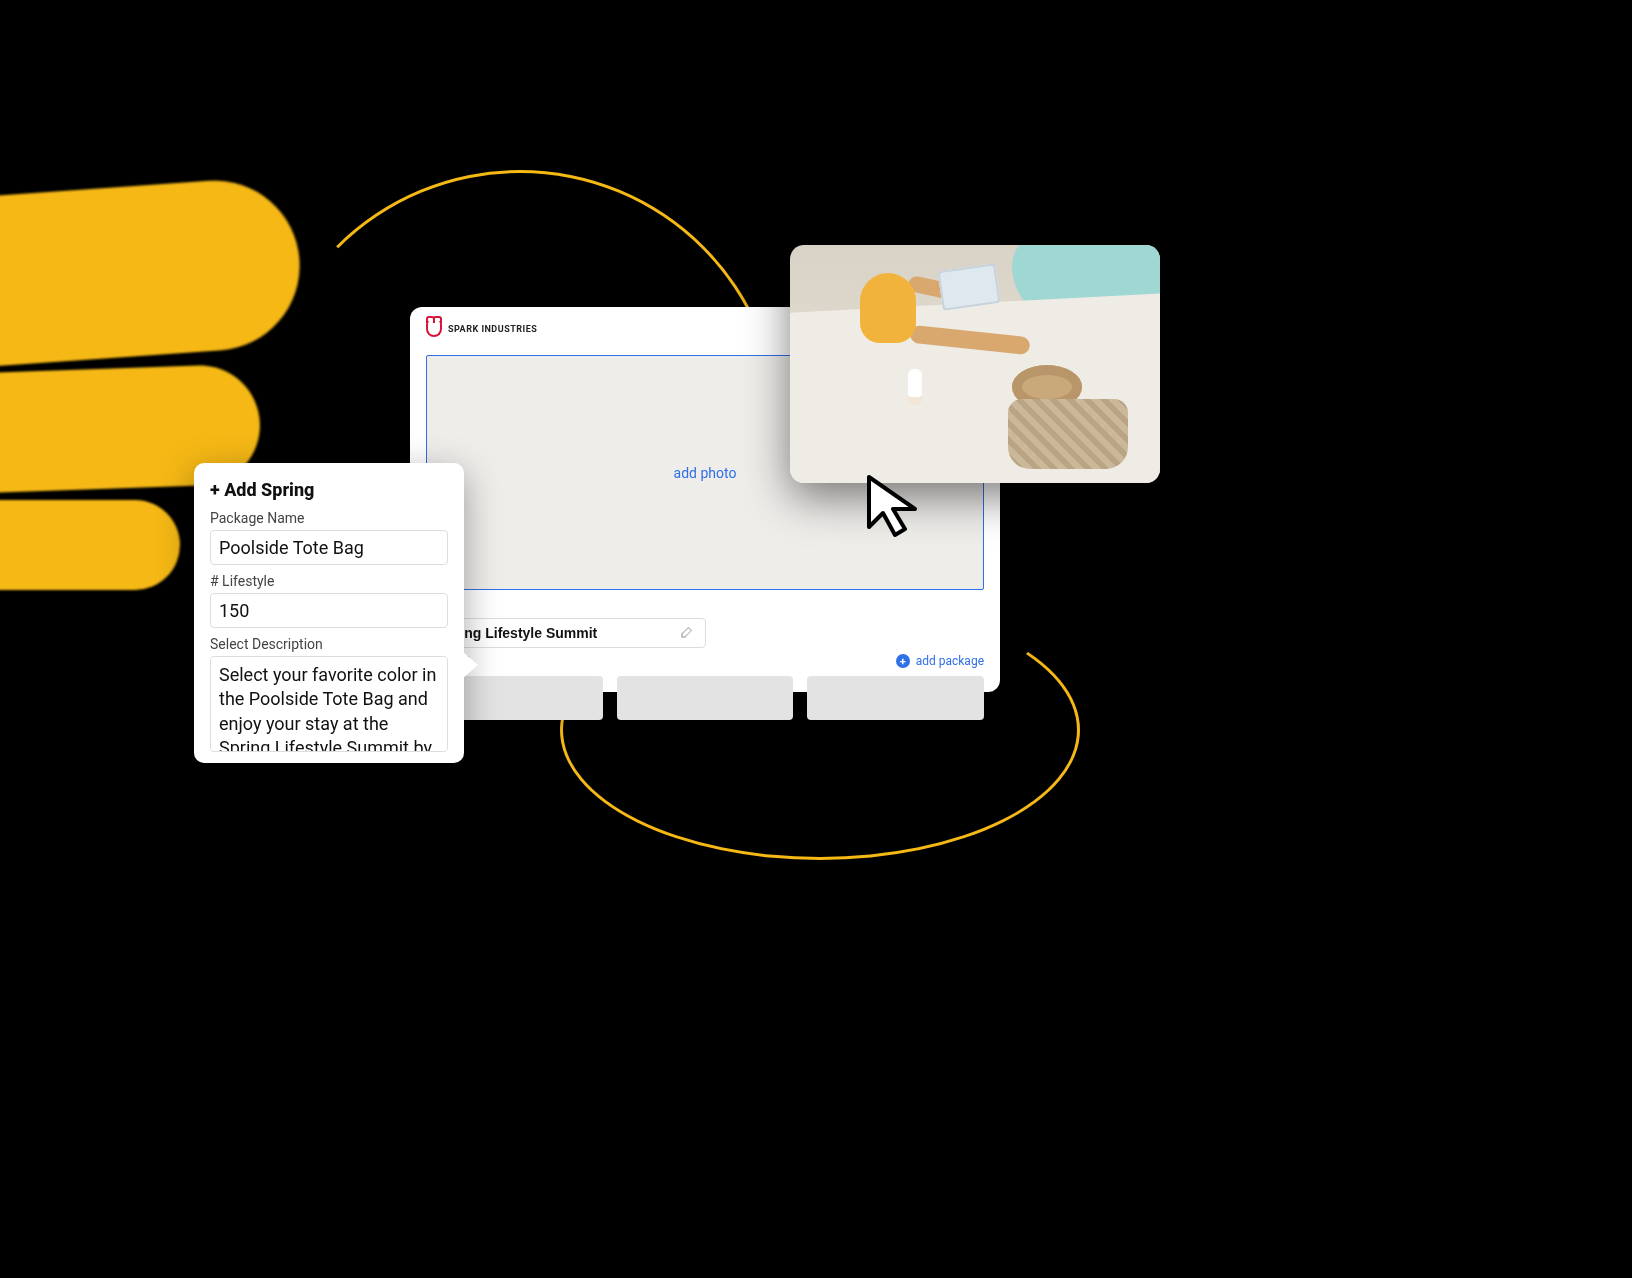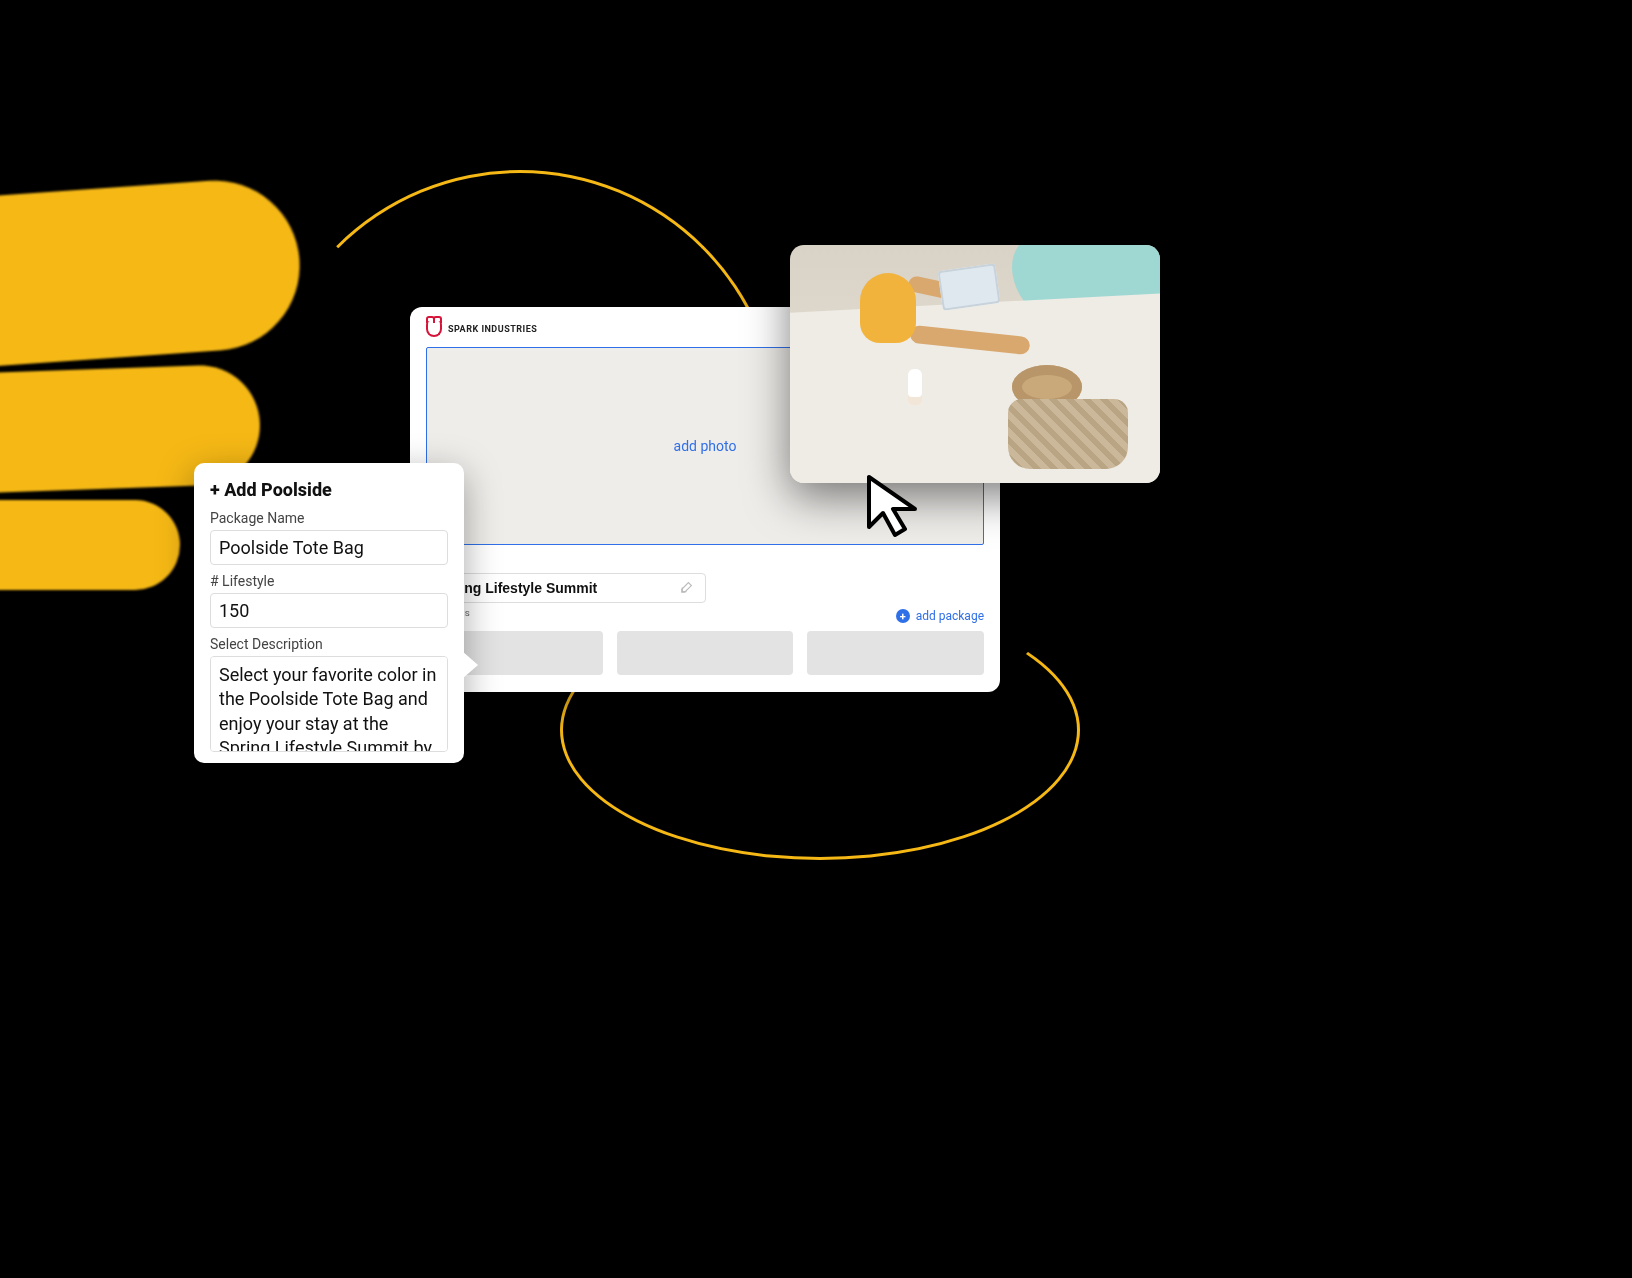--- a/index.html
+++ b/index.html
@@ -45,39 +45,39 @@
     position: absolute;
     left: 410px; top: 307px;
     width: 590px; height: 385px;
     background: #fff;
     border-radius: 12px;
     box-shadow: 0 12px 40px rgba(0,0,0,.35);
     padding: 14px 16px 18px 16px;
   }
   .brand {
     display: flex; align-items: center; gap: 6px;
-    margin-bottom: 10px;
+    margin-bottom: 18px;
   }
   .brand-logo {
     width: 16px; height: 16px;
     border: 2px solid #d6143a;
     border-radius: 4px 4px 8px 8px;
     border-top: none;
     position: relative;
   }
   .brand-logo::before, .brand-logo::after {
     content:""; position:absolute; top:-5px; width:5px; height:5px;
     border:2px solid #d6143a; border-bottom:none; border-radius:3px 3px 0 0;
   }
   .brand-logo::before { left:-2px; }
   .brand-logo::after { right:-2px; }
   .brand-name { font-size:9px; font-weight:700; letter-spacing:.5px; color:#222; }
 
   .photo-drop {
-    width: 100%; height: 198px;
+    width: 100%; height: 235px;
     background: #efedea;
     border: 1.5px solid #2f6fe8;
     border-radius: 2px;
     display:flex; align-items:center; justify-content:center;
   }
   .photo-drop-label { color:#2f6fe8; font-size:14px; }
 
   .section-label {
     font-size:8px; letter-spacing:.5px; color:#777; font-weight:600;
     margin-top:14px; margin-bottom:5px;
@@ -211,21 +211,21 @@
   </div>
 
   <div class="package-slots">
     <div class="slot"></div>
     <div class="slot"></div>
     <div class="slot"></div>
   </div>
 </div>
 
 <div class="popover">
-  <h3>+ Add Poolside</h3>
+  <h3>+ Add Spring</h3>
 
   <div class="field-label">Package Name</div>
   <input class="text-input" type="text" value="Poolside Tote Bag" style="">
 
   <div class="field-label"># Lifestyle</div>
   <input class="text-input" type="text" value="150" style="">
 
   <div class="field-label">Select Description</div>
   <textarea class="textarea" style="">Select your favorite color in the Poolside Tote Bag and enjoy your stay at the Spring Lifestyle Summit by showing</textarea>
 </div>

